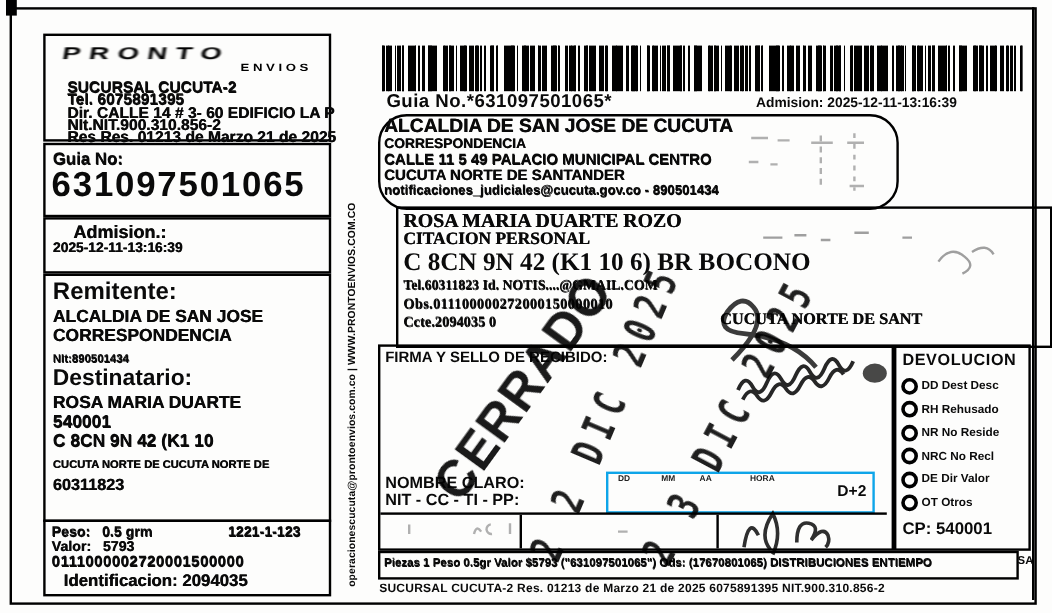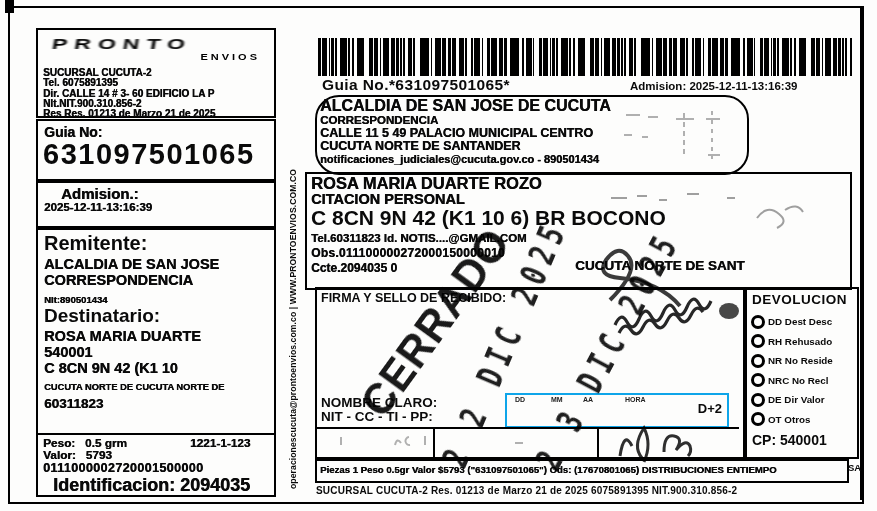--- a/index.html
+++ b/index.html
@@ -12,38 +12,38 @@
   .clip{overflow:hidden;}
   
   .frame{left:8px;top:6px;width:852px;height:494px;border:2px solid #000;position:absolute;}
   .cornermark{left:5px;top:0px;width:9px;height:13px;background:#000;position:absolute;}
   
   .branch-box{left:36px;top:28px;width:236px;height:86px;}
   .logo-main{left:14px;top:1px;width:210px;font-size:23px;font-weight:900;letter-spacing:7px;
              transform:scaleY(.62) skewX(-6deg);filter:blur(.8px) contrast(3);position:absolute;}
   .logo-sub{right:14px;top:21px;font-size:11px;font-weight:900;letter-spacing:3px;
             filter:blur(.5px) contrast(2.5);position:absolute;transform:scaleY(.8);}
-  .branch-lines{left:5px;top:38px;right:3px;position:absolute;font-size:10px;line-height:10.3px;}
+  .branch-lines{left:18px;top:38px;right:3px;position:absolute;font-size:13px;line-height:10.3px;}
   .guia-box{left:36px;top:119px;width:236px;height:58px;}
   .guia-label{left:6px;top:3px;font-size:14px;position:absolute;}
   .guia-number{left:5px;top:17px;font-size:29px;font-weight:900;letter-spacing:1.5px;position:absolute;}
   .adm-box{left:36px;top:181px;width:236px;height:43px;}
   .remit-box{left:36px;top:228px;width:236px;height:203px;}
   .peso-box{left:36px;top:433px;width:236px;height:60px;}
   
   .side-vert{left:288px;top:489px;width:445px;transform-origin:0 0;transform:rotate(-90deg);
              font-size:8.6px;font-weight:700;letter-spacing:.1px;position:absolute;white-space:nowrap;}
   
   .barcode{left:318px;top:38px;width:534px;height:38px;position:absolute;background:
     repeating-linear-gradient(90deg,#000 0 2px,transparent 2px 5px,#000 5px 9px,transparent 9px 11px,#000 11px 12px,transparent 12px 17px),
     repeating-linear-gradient(90deg,#000 0 3px,transparent 3px 4px,#000 4px 6px,transparent 6px 13px);}
   .guia-line{left:322px;top:76px;font-size:15.5px;font-weight:700;letter-spacing:.4px;position:absolute;}
   .adm-line{left:630px;top:80px;font-size:11.5px;font-weight:700;position:absolute;}
   .sender-box{left:315px;top:95px;width:430px;height:76px;border-radius:24px;}
-  .dest-box{left:305px;top:172px;width:543px;height:114px;}
+  .dest-box{left:330px;top:172px;width:543px;height:114px;font-family:Liberation Serif, serif;}
   .firma-box{left:315px;top:287px;width:426px;height:168px;}
   .dev-box{left:745px;top:287px;width:110px;height:168px;}
   .sum-box{left:315px;top:459px;width:530px;height:20px;border-width:2px;}
   .sum-suffix{left:848px;top:462px;font-size:9.5px;font-weight:700;position:absolute;}
   .footer-line{left:316px;top:485px;font-size:10px;font-weight:700;letter-spacing:.2px;position:absolute;}
   .sheet-hole{left:860px;top:6px;width:2px;height:494px;background:#000;position:absolute;}
   
   .dev-title{left:5px;top:3px;font-size:13.5px;font-weight:700;letter-spacing:.5px;position:absolute;}
   .dev-opts{left:4px;top:23px;position:absolute;}
   .dev-opt{display:flex;align-items:center;height:19.5px;font-size:9.8px;font-weight:700;}
@@ -117,21 +117,21 @@
     <div class="abs hvy" style="left:5px;top:1px;font-size:11.8px;">
       <span>Peso:</span>&nbsp;&nbsp;
       <span>0.5 grm</span>
     </div>
     <div class="abs hvy nowrap" style="left:152px;top:1px;font-size:11.8px;">1221-1-123</div>
     <div class="abs hvy" style="left:5px;top:13px;font-size:11.8px;">
       <span>Valor:</span>&nbsp;&nbsp;
       <span>5793</span>
     </div>
     <div class="abs hvy nowrap" style="left:5px;top:26px;font-size:12.5px;letter-spacing:.4px;">0111000002720001500000</div>
-    <div class="abs hvy nowrap" style="left:5px;top:40px;font-size:18px;padding-left:10px;">Identificacion: 2094035</div>
+    <div class="abs hvy nowrap" style="left:5px;top:40px;font-size:14px;padding-left:10px;">Identificacion: 2094035</div>
   </div>
 
   <div class="side-vert">operacionescucuta@prontoenvios.com.co | WWW.PRONTOENVIOS.COM.CO</div>
 
   <div class="barcode" title="*631097501065*"></div>
   <div class="guia-line">Guia No.*631097501065*</div>
   <div class="adm-line">Admision: 2025-12-11-13:16:39</div>
 
   <div class="box sender-box">
     <div class="abs hvy nowrap" style="left:3px;top:0px;font-size:16px;">ALCALDIA DE SAN JOSE DE CUCUTA</div>

